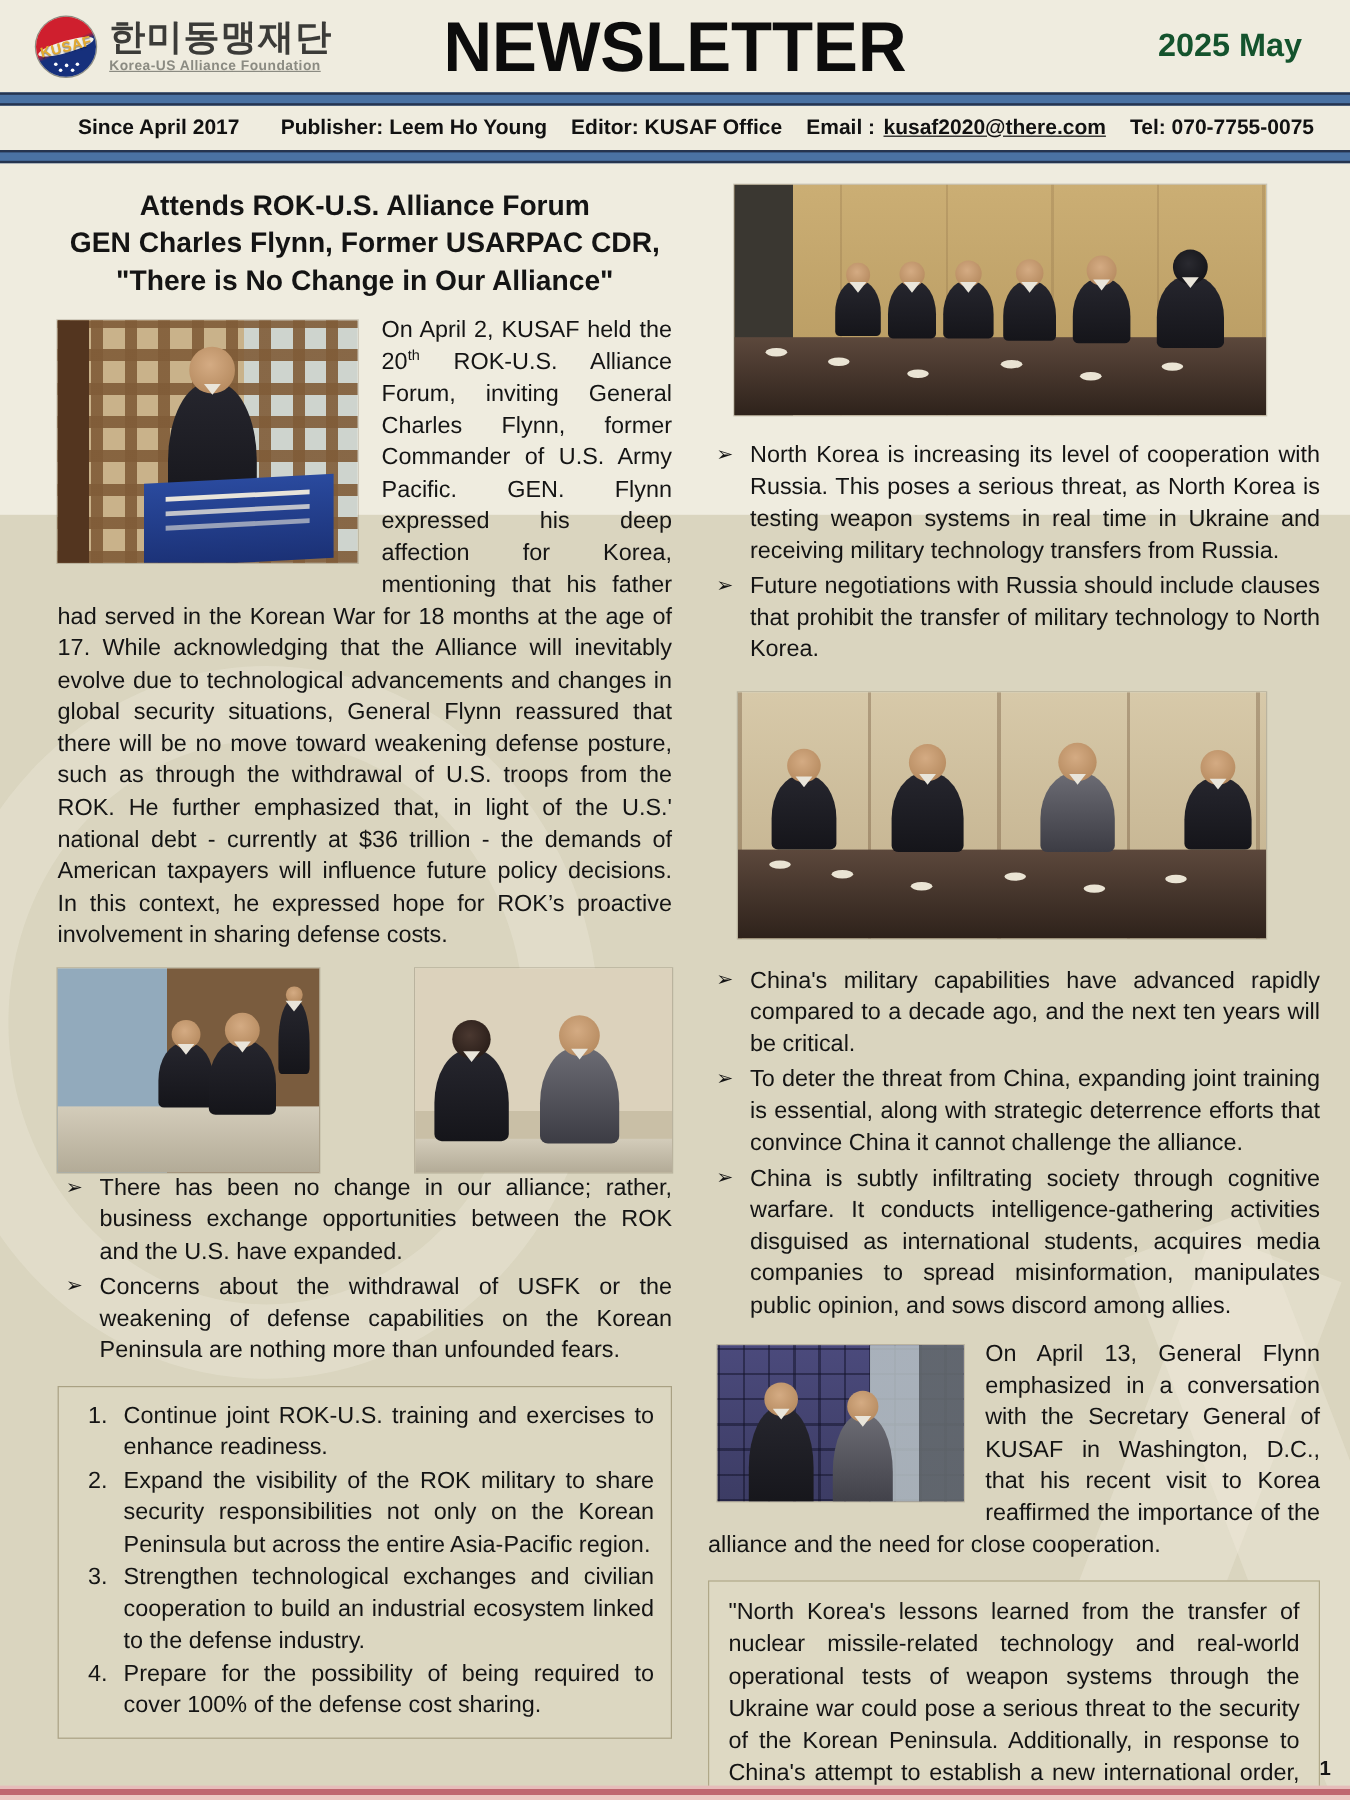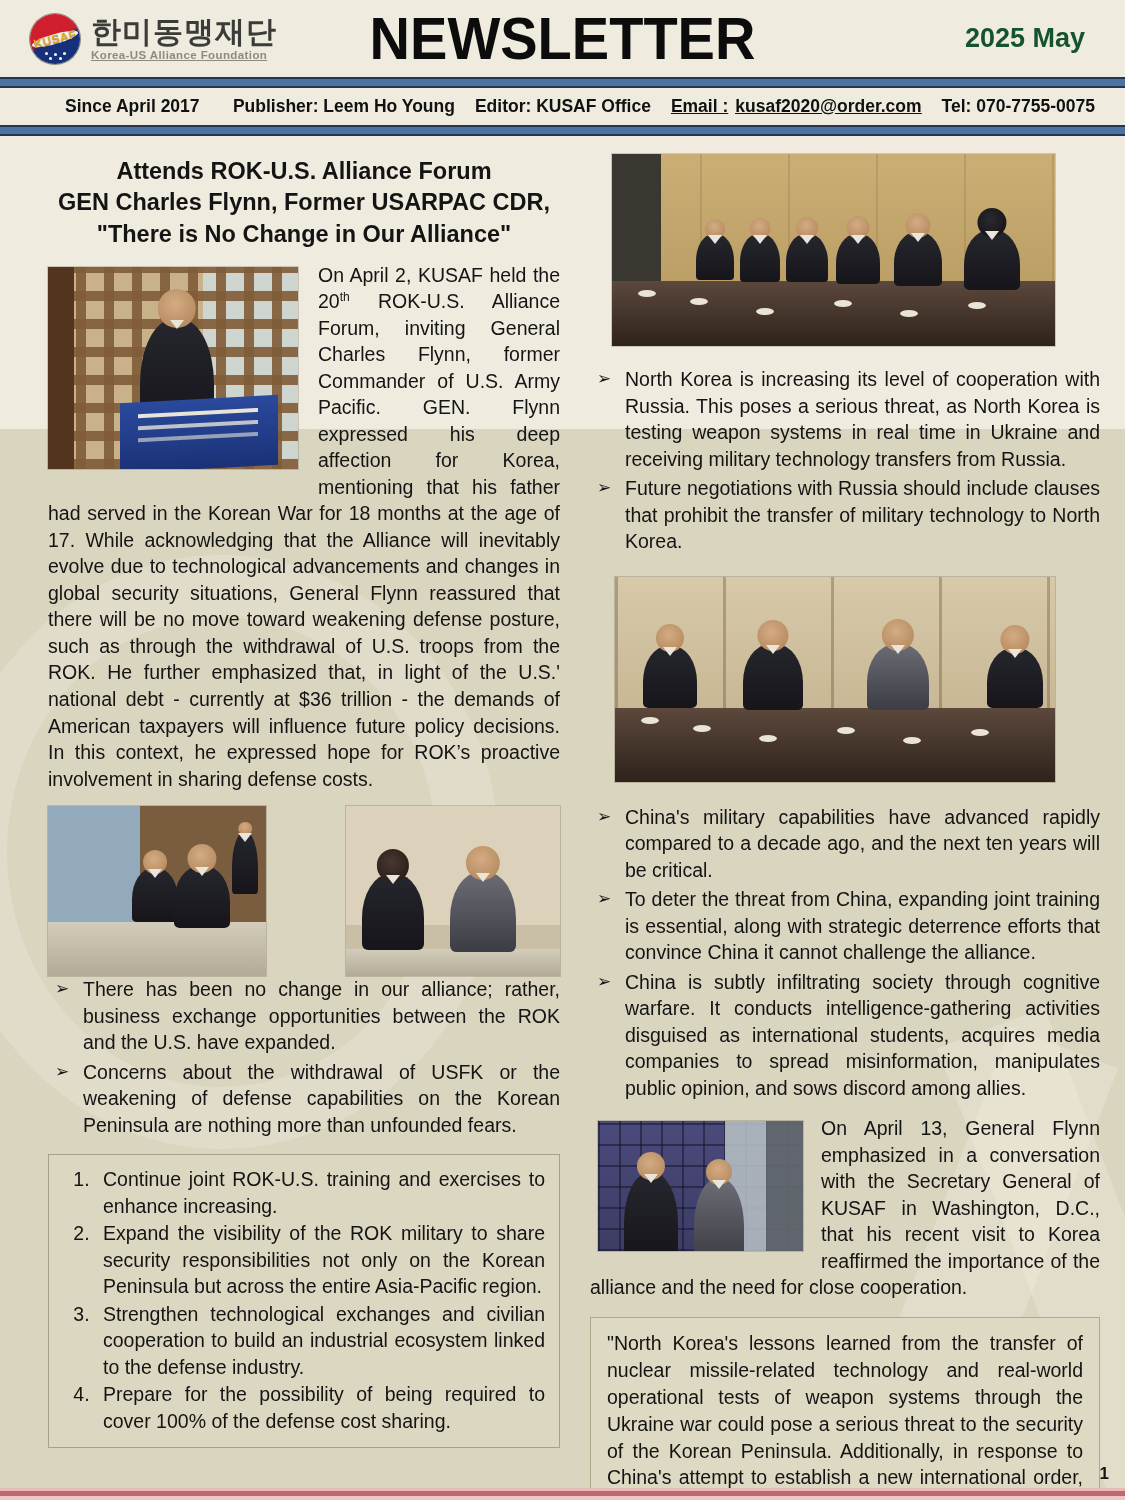--- a/index.html
+++ b/index.html
@@ -31,21 +31,21 @@
   .logo-kr{font-size:30px;font-weight:bold;color:#3b3b38;letter-spacing:1px;line-height:1.05;}
   .logo-en{font-size:11.5px;font-weight:bold;color:#8b8b82;letter-spacing:.4px;margin-top:2px;text-decoration:underline;}
   .masthead-title{flex:1;margin:0;text-align:center;font-size:56px;font-weight:900;
     letter-spacing:0;color:#0c0c0c;transform:scaleY(1.05);}
   .issue{width:300px;text-align:right;font-size:27px;font-weight:bold;color:#14532d;padding-right:10px;}
 
   .rule{height:7px;background:#4a72a3;border-top:2px solid #25344f;border-bottom:2px solid #25344f;}
   .infobar{display:flex;align-items:center;height:37px;padding:0 30px;font-weight:bold;font-size:17.5px;color:#111;}
   .since{width:225px;padding-left:35px;}
   .publine{flex:1;display:flex;justify-content:center;align-items:baseline;gap:20px;white-space:nowrap;}
-  .email-wrap{display:inline-flex;gap:7px;align-items:flex-start;text-decoration:underline;}
+  .email-wrap{display:inline-flex;gap:7px;align-items:flex-start;}
   .email{text-decoration:underline;color:#111;}
 
   
   .columns{display:flex;gap:30px;padding:16px 25px 0 48px;}
   .col-left{width:512px;}
   .col-right{width:510px;}
 
   .article-title{font-size:23.5px;font-weight:bold;text-align:center;line-height:1.33;margin:4px 0 12px;}
   .body-text{font-size:19.5px;line-height:1.36;text-align:justify;margin:0;}
   .intro{overflow:visible;}
@@ -146,21 +146,21 @@
     </header>
 
     <div class="rule"></div>
     <div class="infobar">
       <span class="since">Since April 2017</span>
       <span class="publine">
         <span>Publisher: Leem Ho Young</span>
         <span>Editor: KUSAF Office</span>
         <span class="email-wrap">
           <span>Email :</span>
-          <a class="email">kusaf2020@order.com</a>
+          <a class="email">kusaf2020@there.com</a>
         </span>
         <span>Tel: 070-7755-0075</span>
       </span>
     </div>
     <div class="rule"></div>
 
     <main class="columns">
 
       <section class="col col-left">
         <h2 class="article-title">
@@ -198,21 +198,21 @@
             <span class="bullet-text">There has been no change in our alliance; rather, business exchange opportunities between the ROK and the U.S. have expanded.</span>
           </div>
           <div class="bullet">
             <span class="bullet-marker">➢</span>
             <span class="bullet-text">Concerns about the withdrawal of USFK or the weakening of defense capabilities on the Korean Peninsula are nothing more than unfounded fears.</span>
           </div>
         </div>
 
         <div class="numbox">
           <ol>
-            <li>Continue joint ROK-U.S. training and exercises to enhance increasing.</li>
+            <li>Continue joint ROK-U.S. training and exercises to enhance readiness.</li>
             <li>Expand the visibility of the ROK military to share security responsibilities not only on the Korean Peninsula but across the entire Asia-Pacific region.</li>
             <li>Strengthen technological exchanges and civilian cooperation to build an industrial ecosystem linked to the defense industry.</li>
             <li>Prepare for the possibility of being required to cover 100% of the defense cost sharing.</li>
           </ol>
         </div>
 
       </section>
 
       <section class="col col-right">
         <div class="photo ph-dinner" style="width:443px;height:192px;margin:2px 0 20px 22px;">

